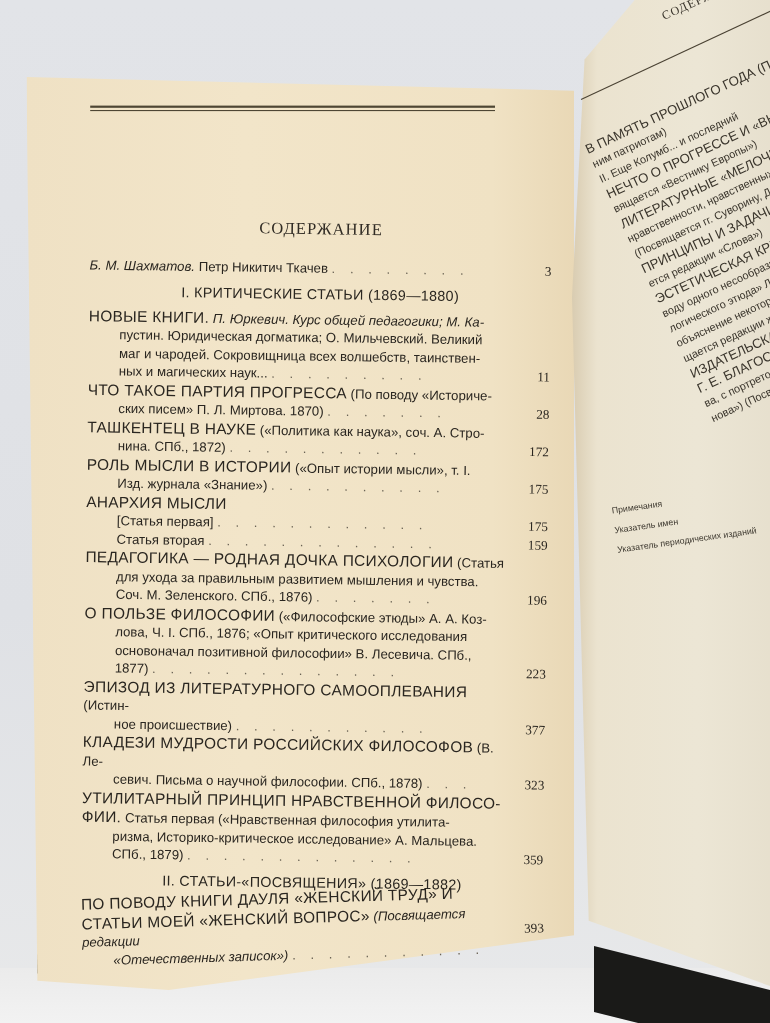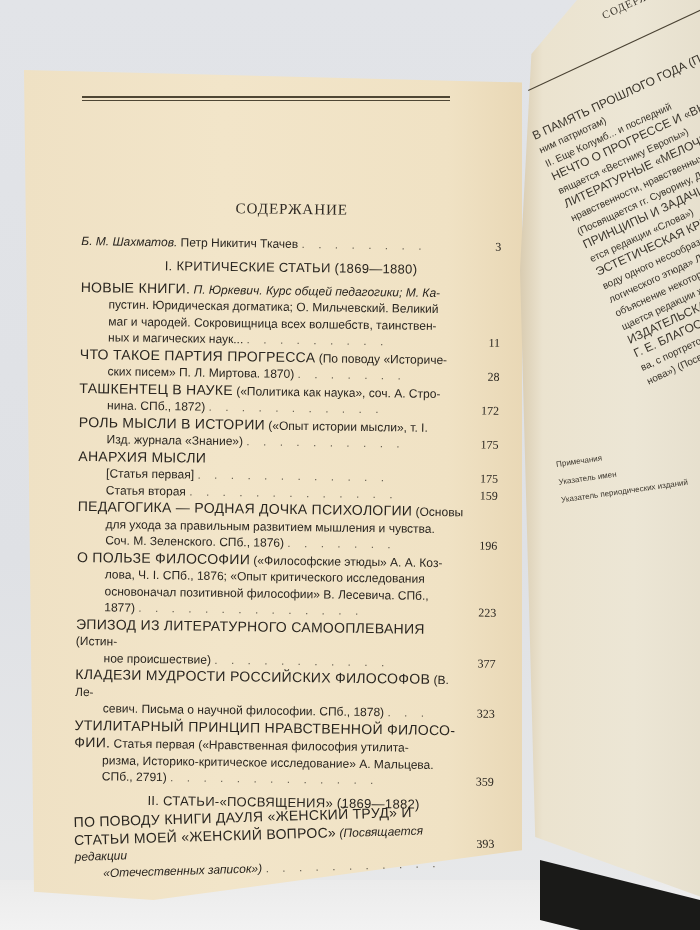--- a/index.html
+++ b/index.html
@@ -124,21 +124,21 @@
     <span class="indent"><span>[Статья первая]</span> <span class="dots">. . . . . . . . . . . .</span></span>
     <span class="page">175</span>
   </div>
   <div class="entry">
     <span class="indent"><span>Статья вторая</span> <span class="dots">. . . . . . . . . . . . .</span></span>
     <span class="page">159</span>
   </div>
 
   <div class="entry">
     <span class="head">ПЕДАГОГИКА — РОДНАЯ ДОЧКА ПСИХОЛОГИИ</span>
-    <span>(Основы</span>
+    <span>(Статья</span>
     <span class="indent">для ухода за правильным развитием мышления и чувства.</span>
     <span class="indent"><span>Соч. М. Зеленского. СПб., 1876)</span> <span class="dots">. . . . . . .</span></span>
     <span class="page">196</span>
   </div>
 
   <div class="entry">
     <span class="head">О ПОЛЬЗЕ ФИЛОСОФИИ</span>
     <span>(«Философские этюды» А. А. Коз-</span>
     <span class="indent">лова, Ч. I. СПб., 1876; «Опыт критического исследования</span>
     <span class="indent">основоначал позитивной философии» В. Лесевича. СПб.,</span>
@@ -157,21 +157,21 @@
     <span class="head">КЛАДЕЗИ МУДРОСТИ РОССИЙСКИХ ФИЛОСОФОВ</span>
     <span>(В. Ле-</span>
     <span class="indent"><span>севич. Письма о научной философии. СПб., 1878)</span> <span class="dots">. . .</span></span>
     <span class="page">323</span>
   </div>
 
   <div class="entry">
     <span class="head">УТИЛИТАРНЫЙ ПРИНЦИП НРАВСТВЕННОЙ ФИЛОСО-ФИИ.</span>
     <span>Статья первая («Нравственная философия утилита-</span>
     <span class="indent">ризма, Историко-критическое исследование» А. Мальцева.</span>
-    <span class="indent"><span>СПб., 2791)</span> <span class="dots">. . . . . . . . . . . . .</span></span>
+    <span class="indent"><span>СПб., 1879)</span> <span class="dots">. . . . . . . . . . . . .</span></span>
     <span class="page">359</span>
   </div>
 
   <div class="section">II. СТАТЬИ-«ПОСВЯЩЕНИЯ» (1869—1882)</div>
 
   <div class="entry" style="transform:rotate(-2.5deg);transform-origin:left top;">
     <span class="head">ПО ПОВОДУ КНИГИ ДАУЛЯ «ЖЕНСКИЙ ТРУД» И СТАТЬИ МОЕЙ «ЖЕНСКИЙ ВОПРОС»</span>
     <span class="author">(Посвящается редакции</span>
     <span class="indent"><span class="author">«Отечественных записок»)</span> <span class="dots">. . . . . . . . . . .</span></span>
     <span class="page" style="bottom:18px;">393</span>

